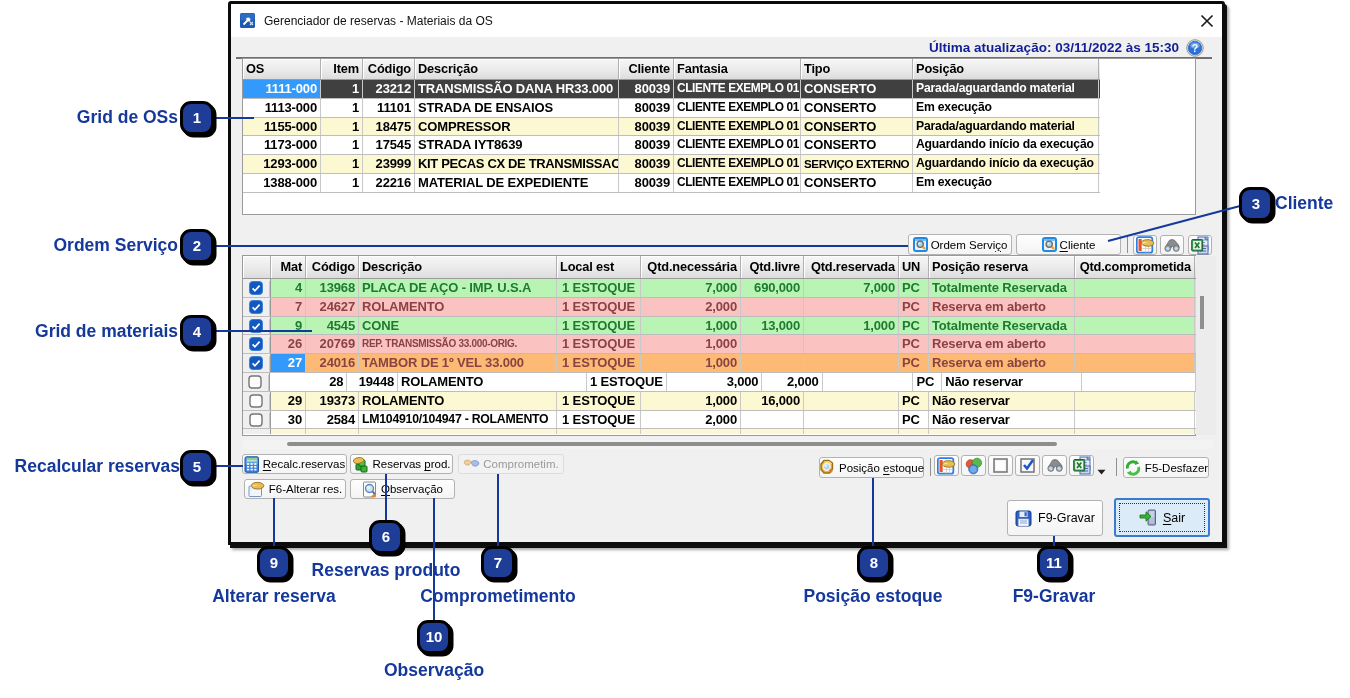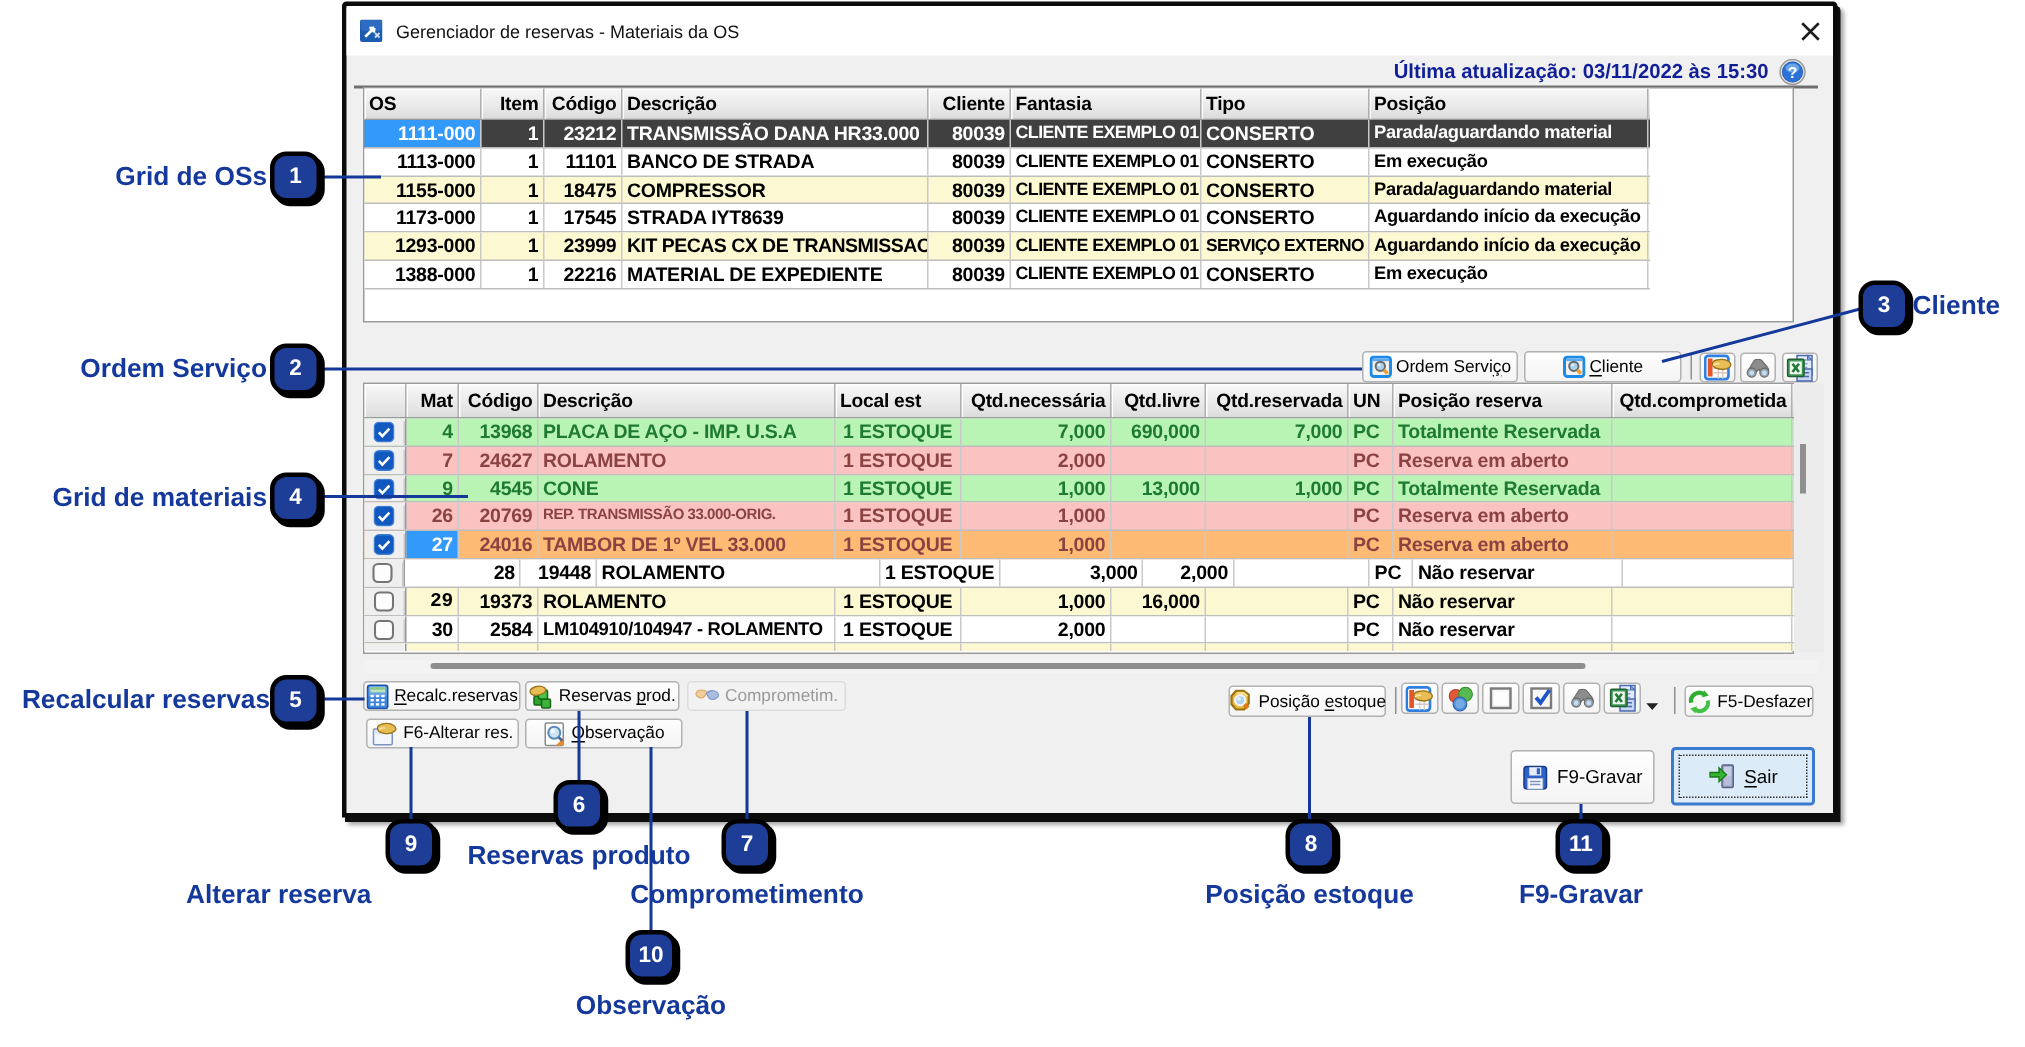--- a/index.html
+++ b/index.html
@@ -60,21 +60,21 @@
       <span class="al" style="width:204px;">TRANSMISSÃO DANA HR33.000</span>
       <span class="ar" style="width:55px;">80039</span>
       <span class="al" style="width:127px;font-size:11.9px;letter-spacing:-0.38px;padding:0 1px 0 3px;">CLIENTE EXEMPLO 01</span>
       <span class="al" style="width:112px;">CONSERTO</span>
       <span class="al" style="width:186px;font-size:12.2px;letter-spacing:-0.2px;">Parada/aguardando material</span>
     </div>
 <div class="row" style="width:857px;height:18.8px;line-height:17.8px;border-bottom:1px solid #bdbdbd;background:#fff;color:#000">
       <span class="ar" style="width:78px;">1113-000</span>
       <span class="ar" style="width:42px;">1</span>
       <span class="ar" style="width:52px;">11101</span>
-      <span class="al" style="width:204px;">BANCO DE STRADA</span>
+      <span class="al" style="width:204px;">STRADA DE ENSAIOS</span>
       <span class="ar" style="width:55px;">80039</span>
       <span class="al" style="width:127px;font-size:11.9px;letter-spacing:-0.38px;padding:0 1px 0 3px;">CLIENTE EXEMPLO 01</span>
       <span class="al" style="width:112px;">CONSERTO</span>
       <span class="al" style="width:186px;font-size:12.2px;letter-spacing:-0.2px;">Em execução</span>
     </div>
 <div class="row" style="width:857px;height:18.8px;line-height:17.8px;border-bottom:1px solid #bdbdbd;background:#fcf8d2;color:#000">
       <span class="ar" style="width:78px;">1155-000</span>
       <span class="ar" style="width:42px;">1</span>
       <span class="ar" style="width:52px;">18475</span>
       <span class="al" style="width:204px;">COMPRESSOR</span>
@@ -295,21 +295,21 @@
       <span class="al" style="width:30px;">PC</span>
       <span class="al" style="width:146px;">Não reservar</span>
       <span class="ar" style="width:120px;"></span>
     </div>
 <div class="row" style="width:953px;height:18.8px;line-height:17.8px;border-bottom:1px solid #bdbdbd;background:#fcf8d2;color:#000">
       <span class="ac" style="width:28px;background:#efefef;border-right:1px solid #9a9a9a;padding:0">
         <span class="ic" style="margin-top:2px"><svg width="14" height="14" viewBox="0 0 14 14">
             <rect x="1" y="1" width="12" height="12" rx="3" fill="#fdfdfd" stroke="#757575" stroke-width="1.4"></rect>
           </svg></span>
       </span>
-      <span class="ar" style="width:35px;font-family:Liberation Mono, monospace;">29</span>
+      <span class="ar" style="width:35px;">29</span>
       <span class="ar" style="width:53px;">19373</span>
       <span class="al" style="width:198px;">ROLAMENTO</span>
       <span class="ac" style="width:84px;">1 ESTOQUE</span>
       <span class="ar" style="width:100px;">1,000</span>
       <span class="ar" style="width:63px;">16,000</span>
       <span class="ar" style="width:95px;"></span>
       <span class="al" style="width:30px;">PC</span>
       <span class="al" style="width:146px;">Não reservar</span>
       <span class="ar" style="width:120px;"></span>
     </div>
@@ -549,17 +549,17 @@
 <div class="callout" style="left:481px;top:546px">7</div>
 <div class="callout" style="left:857px;top:546px">8</div>
 <div class="callout" style="left:257px;top:546px">9</div>
 <div class="callout" style="left:417px;top:620px">10</div>
 <div class="callout" style="left:1037px;top:546px">11</div>
 <div class="clabel" style="left:-122px;top:107px;width:300px;text-align:right">Grid de OSs</div>
 <div class="clabel" style="left:-122px;top:235px;width:300px;text-align:right">Ordem Serviço</div>
 <div class="clabel" style="left:1275px;top:193px">Cliente</div>
 <div class="clabel" style="left:-122px;top:321px;width:300px;text-align:right">Grid de materiais</div>
 <div class="clabel" style="left:-120px;top:456px;width:300px;text-align:right">Recalcular reservas</div>
-<div class="clabel" style="left:124px;top:586px;width:300px;text-align:left">Alterar reserva</div>
+<div class="clabel" style="left:124px;top:586px;width:300px;text-align:center">Alterar reserva</div>
 <div class="clabel" style="left:236px;top:560px;width:300px;text-align:center">Reservas produto</div>
 <div class="clabel" style="left:348px;top:586px;width:300px;text-align:center">Comprometimento</div>
 <div class="clabel" style="left:284px;top:660px;width:300px;text-align:center">Observação</div>
 <div class="clabel" style="left:723px;top:586px;width:300px;text-align:center">Posição estoque</div>
 <div class="clabel" style="left:904px;top:586px;width:300px;text-align:center">F9-Gravar</div>
 </body></html>

